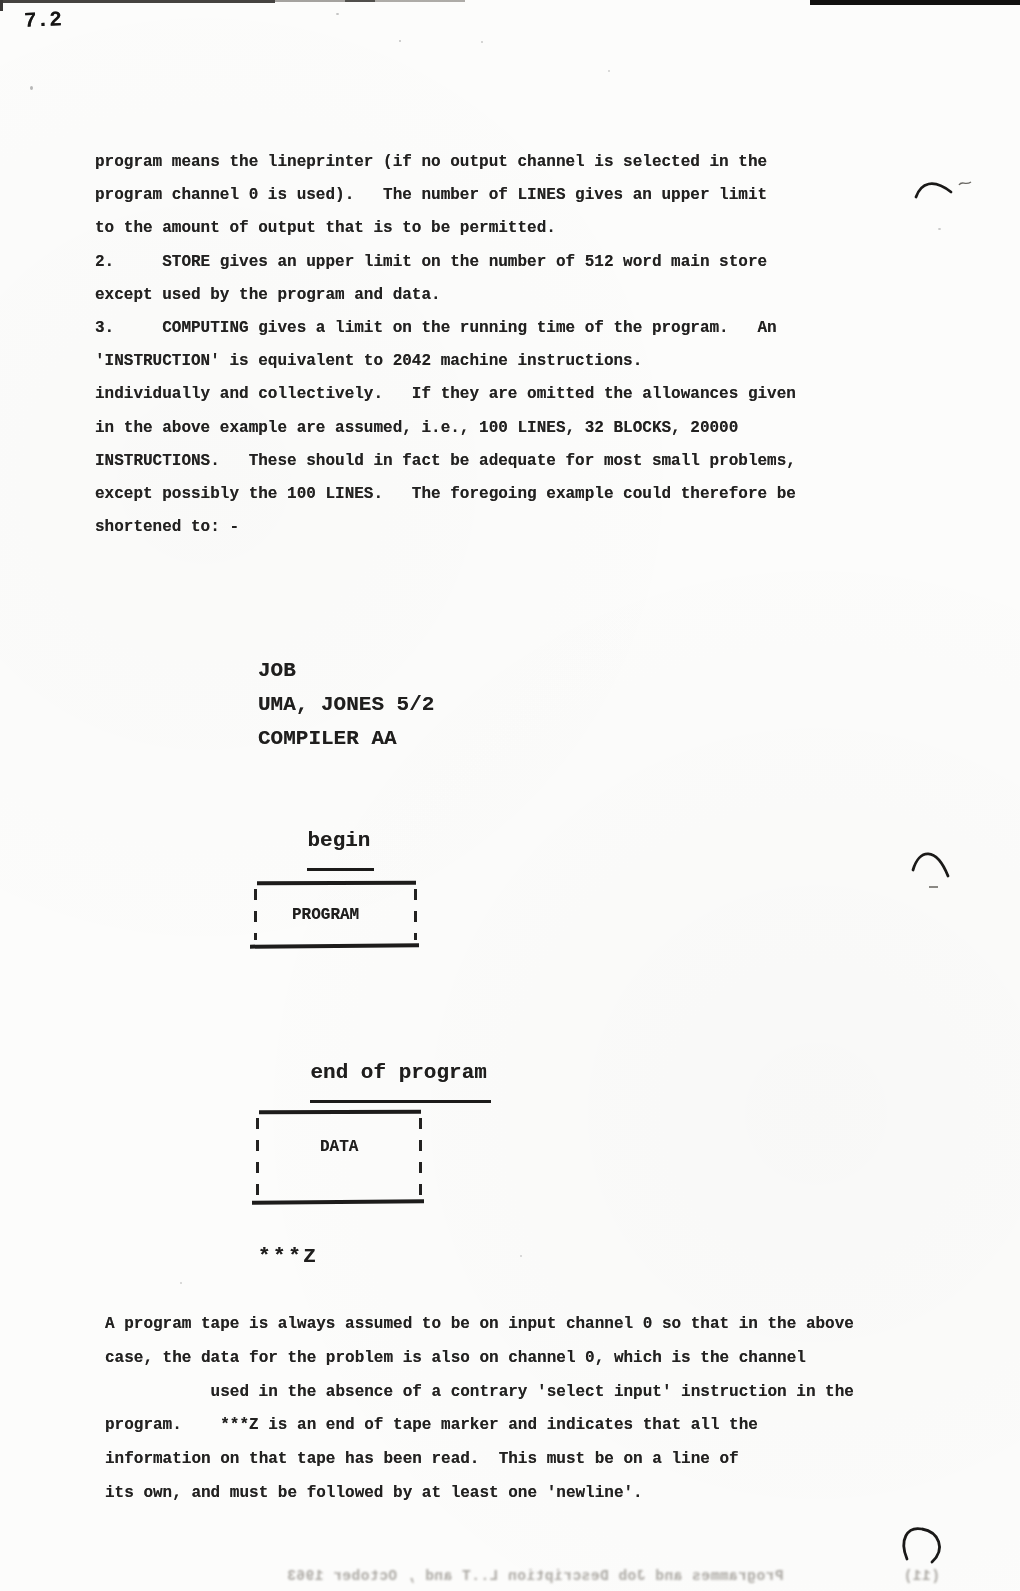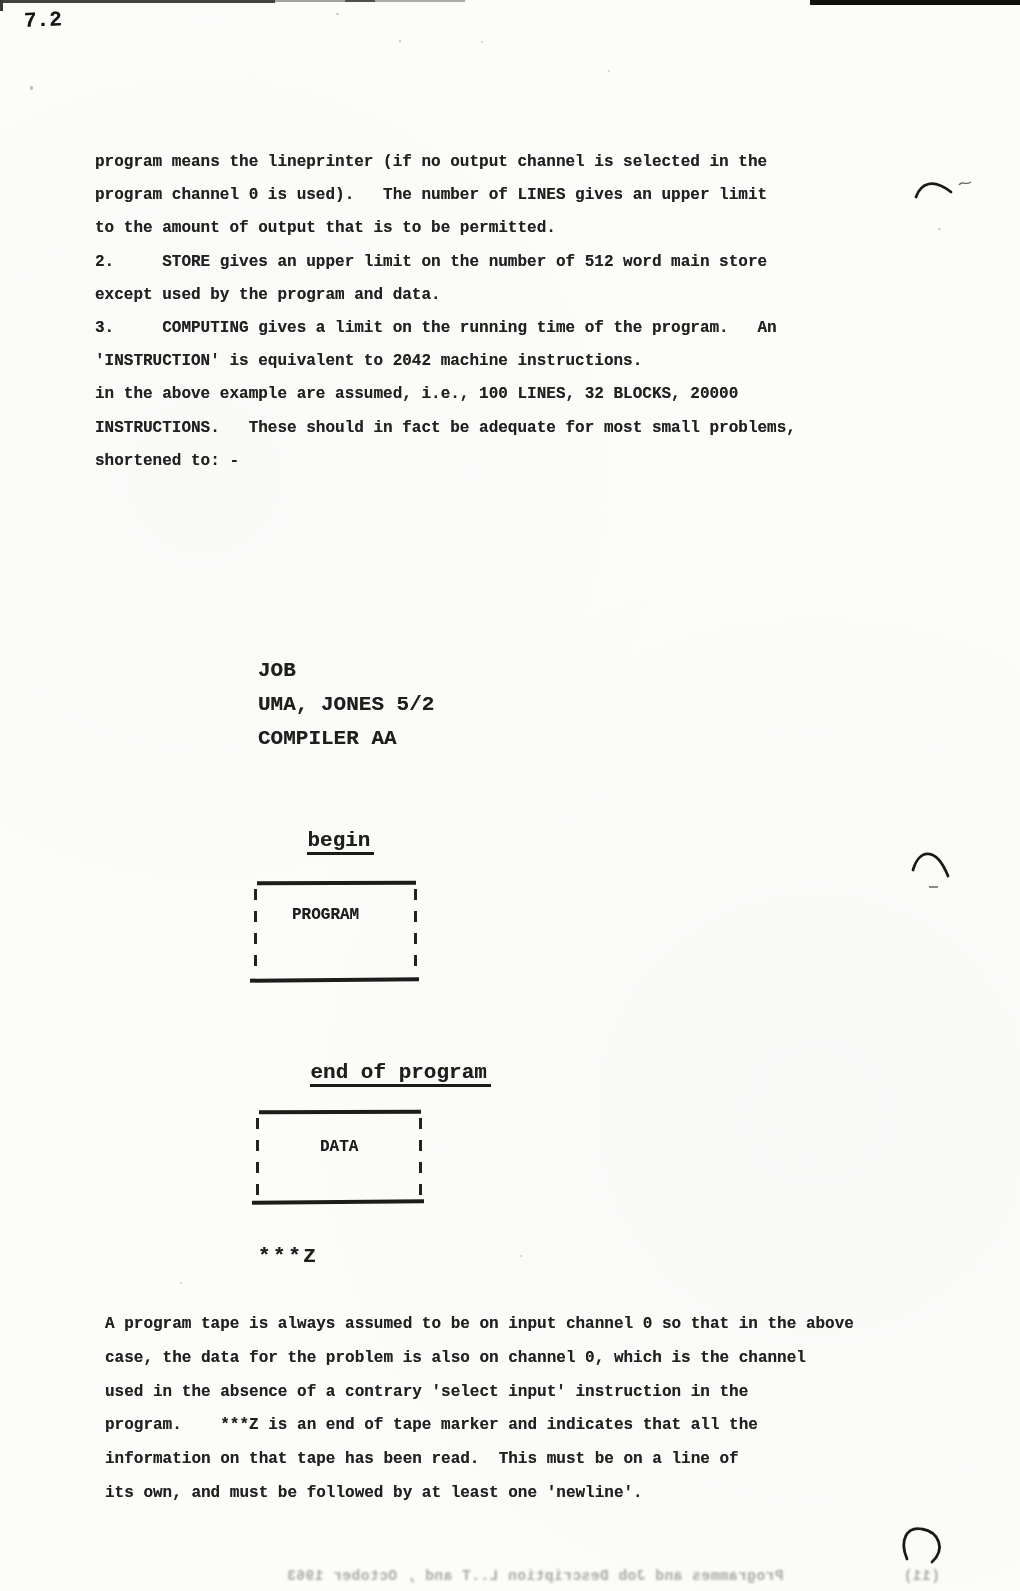--- a/index.html
+++ b/index.html
@@ -28,21 +28,21 @@
     text-shadow:0 0 0.5px rgba(30,30,30,0.55);
   }
   .para{position:absolute;}
   .code-line{
     white-space:pre;font-size:21px;font-weight:700;color:#1f1e1d;
     line-height:34.2px;height:34.2px;text-shadow:0 0 0.5px rgba(30,30,30,0.55);
   }
   .u{
     display:inline-block;
     border-bottom:3px solid #1c1b1a;
-    padding-bottom:1px;padding-right:4px;
+    padding-bottom:17px;padding-right:4px;
     line-height:20px;height:auto;
   }
   .abs{position:absolute;}
   .pagenum{
     font-size:21px;font-weight:700;color:#161514;
     transform:rotate(-2deg);
     text-shadow:0 0 0.6px rgba(0,0,0,0.6);
   }
   
   .tbox{position:absolute;}
@@ -81,36 +81,38 @@
   <div class="abs pagenum" style="left:24px;top:9px;">7.2</div>
 
   <div class="para" style="left:95px;top:146px;">
     <div class="tline">program means the lineprinter (if no output channel is selected in the</div>
     <div class="tline">program channel 0 is used).   The number of LINES gives an upper limit</div>
     <div class="tline">to the amount of output that is to be permitted.</div>
     <div class="tline">2.     STORE gives an upper limit on the number of 512 word main store</div>
     <div class="tline">except used by the program and data.</div>
     <div class="tline">3.     COMPUTING gives a limit on the running time of the program.   An</div>
     <div class="tline">'INSTRUCTION' is equivalent to 2042 machine instructions.</div>
+    <div class="tline">individually and collectively.   If they are omitted the allowances given</div>
     <div class="tline">in the above example are assumed, i.e., 100 LINES, 32 BLOCKS, 20000</div>
     <div class="tline">INSTRUCTIONS.   These should in fact be adequate for most small problems,</div>
+    <div class="tline">except possibly the 100 LINES.   The foregoing example could therefore be</div>
     <div class="tline">shortened to: -</div>
   </div>
 
   <div class="para" style="left:258px;top:654px;">
     <div class="code-line">JOB</div>
     <div class="code-line">UMA, JONES 5/2</div>
     <div class="code-line">COMPILER AA</div>
   </div>
 
   <div class="abs code-line" style="left:257px;top:790px;">
     <span class="u">begin</span>
   </div>
 
-  <div class="tbox" style="left:254px;top:881px;width:163px;height:100px;">
+  <div class="tbox" style="left:254px;top:881px;width:163px;height:66px;">
     <div class="edge-top"></div>
     <div class="edge-bottom"></div>
     <div class="edge-left"></div>
     <div class="edge-right"></div>
     <div class="box-label" style="left:38px;top:25px;">PROGRAM</div>
   </div>
 
   <div class="abs code-line" style="left:260px;top:1022px;">
     <span class="u">end of program</span>
   </div>
@@ -121,21 +123,21 @@
     <div class="edge-left"></div>
     <div class="edge-right"></div>
     <div class="box-label" style="left:64px;top:28px;">DATA</div>
   </div>
 
   <div class="abs code-line" style="left:258px;top:1240px;letter-spacing:2.5px;">***Z</div>
 
   <div class="para" style="left:105px;top:1308px;">
     <div class="tline" style="line-height:33.8px;height:33.8px;">A program tape is always assumed to be on input channel 0 so that in the above</div>
     <div class="tline" style="line-height:33.8px;height:33.8px;">case, the data for the problem is also on channel 0, which is the channel</div>
-    <div class="tline" style="line-height:33.8px;height:33.8px;">used in the absence of a contrary 'select input' instruction in the</div>
+    <div class="tline" style="line-height:33.8px;height:33.8px;text-align:right;">used in the absence of a contrary 'select input' instruction in the</div>
     <div class="tline" style="line-height:33.8px;height:33.8px;">program.    ***Z is an end of tape marker and indicates that all the</div>
     <div class="tline" style="line-height:33.8px;height:33.8px;">information on that tape has been read.  This must be on a line of</div>
     <div class="tline" style="line-height:33.8px;height:33.8px;">its own, and must be followed by at least one 'newline'.</div>
   </div>
 
   <div class="bleed">(11)             Programmes and Job Description L..T and , October 1963</div>
 
   <svg class="marks" width="1020" height="1591" viewBox="0 0 1020 1591">
     <path d="M 916 197 C 921 183 933 178 951 192" stroke="#1a1918" stroke-width="2.8" fill="none" stroke-linecap="round"></path>
     <path d="M 959 185 c 3 -5 6 1 12 -3" stroke="#6b6965" stroke-width="1.4" fill="none"></path>

